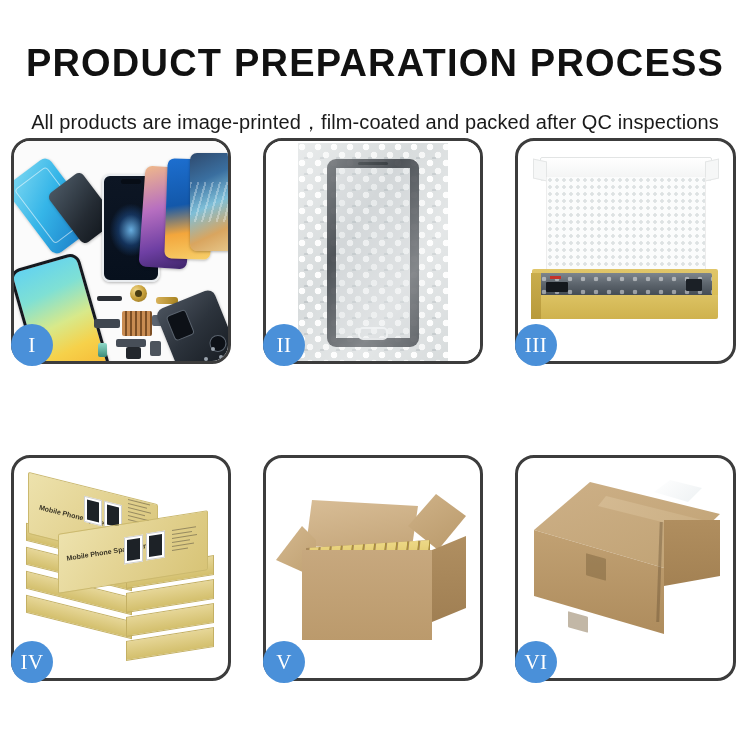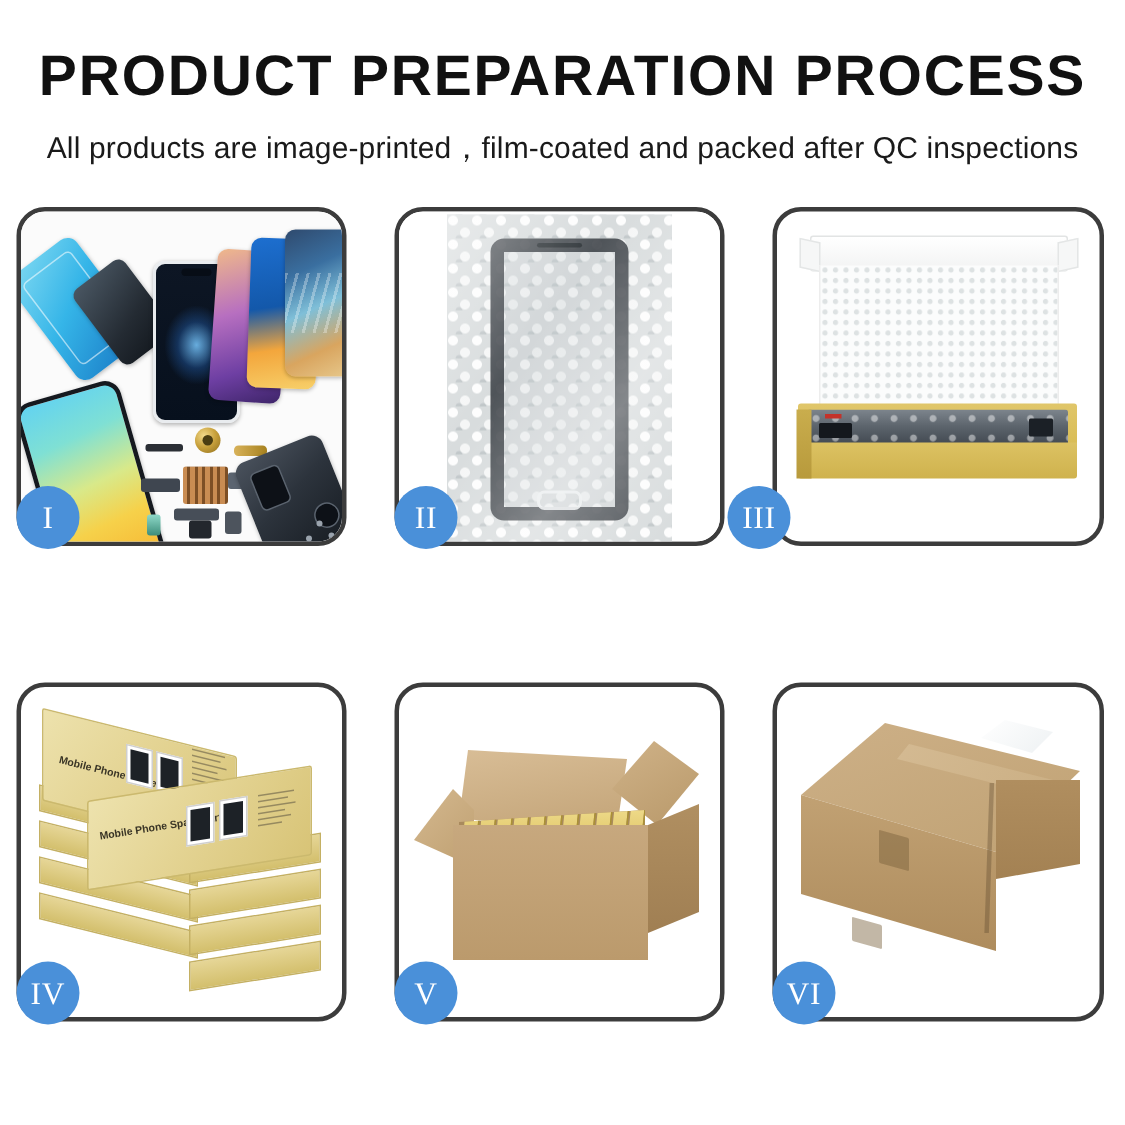--- a/index.html
+++ b/index.html
@@ -8,21 +8,21 @@
     font-family:"Liberation Sans",sans-serif;
     overflow:hidden;position:relative;
   }
   .page{position:relative;width:750px;height:750px;}
 
   
   .header{position:absolute;left:0;top:0;width:750px;text-align:center;}
   .title{
     font-family:"Liberation Sans",sans-serif;
     font-size:38px;font-weight:700;letter-spacing:1.2px;
-    color:#111111;margin:0;padding-top:32px;line-height:1.05;
+    color:#111111;margin:12px;padding-top:32px;line-height:1.05;
     white-space:nowrap;
   }
   .subtitle{
     font-family:"Liberation Sans",sans-serif;
     font-size:20px;font-weight:400;color:#1a1a1a;
     margin:0;padding-top:13px;letter-spacing:0.1px;white-space:nowrap;
   }
 
   
   .grid{position:absolute;left:0;top:138px;width:750px;height:560px;}
@@ -45,21 +45,21 @@
   .badge{
     position:absolute;width:42px;height:42px;border-radius:50%;
     background:#4a90d9;color:#ffffff;
     font-family:"Liberation Serif",serif;
     font-size:21px;font-weight:400;
     display:flex;align-items:center;justify-content:center;
     letter-spacing:0.5px;z-index:40;
   }
   .b1{left:11px; top:186px;}
   .b2{left:263px;top:186px;}
-  .b3{left:485px;top:186px;}
+  .b3{left:515px;top:186px;}
   .b4{left:11px; top:503px;}
   .b5{left:263px;top:503px;}
   .b6{left:515px;top:503px;}
 
   
   .p1-bg{position:absolute;inset:0;background:#fbfbfb;}
   .phone{position:absolute;border-radius:7px;overflow:hidden;
          box-shadow:0 1px 3px rgba(0,0,0,.28);}
   .ph-adh{left:10px;top:22px;width:54px;height:86px;border-radius:8px;
     transform:rotate(-37deg);

